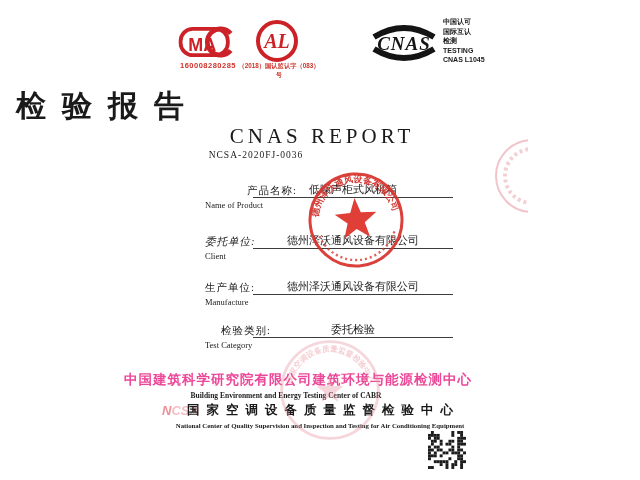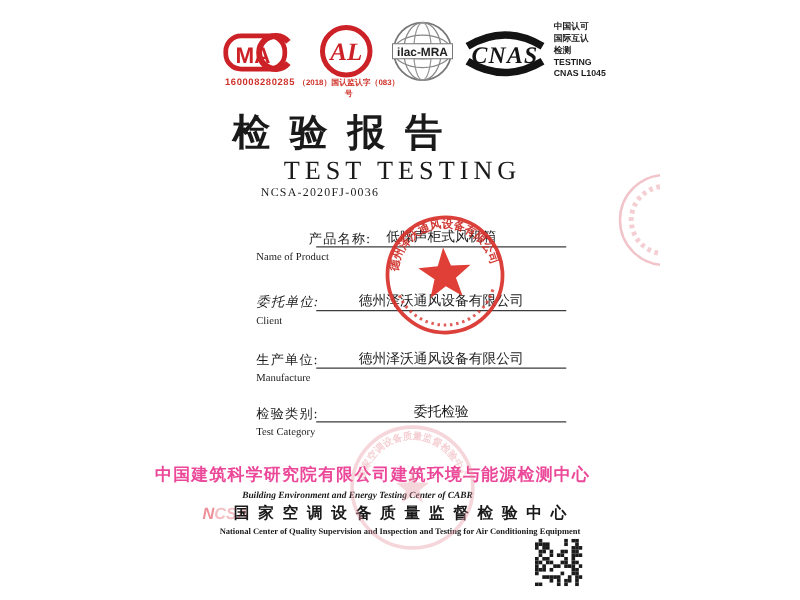--- a/index.html
+++ b/index.html
@@ -13,46 +13,46 @@
               font-family:"Liberation Sans",sans-serif;font-weight:bold;letter-spacing:.5px;}
   .cal-wrap{left:251px;top:18px;width:52px;text-align:center;}
   .cal-caption{left:236px;top:62px;width:86px;text-align:center;color:#cf3129;font-size:6.3px;
                font-family:"Liberation Sans",sans-serif;font-weight:bold;}
   .ilac-wrap{left:313px;top:16px;width:52px;}
   .cnas-wrap{left:366px;top:24px;width:76px;}
   .accred{left:443px;top:17px;width:70px;font-family:"Liberation Sans",sans-serif;
           font-size:7px;font-weight:bold;line-height:9.6px;color:#1a1a1a;}
 
   
-  .title-cn{left:0;top:86px;width:540px;text-align:center;font-size:30px;font-weight:700;
+  .title-cn{left:0;top:86px;width:540px;text-align:left;font-size:30px;font-weight:700;
             letter-spacing:16px;text-indent:16px;color:#1a1a1a;}
   .title-en{left:0;top:124px;width:640px;text-align:center;font-size:21px;font-weight:500;
             letter-spacing:4px;text-indent:4px;color:#1a1a1a;}
   .report-no{left:0;top:150px;width:512px;text-align:center;font-size:9.5px;letter-spacing:1px;color:#1a1a1a;}
 
   
   .flabel-cn{left:205px;font-size:10.5px;letter-spacing:1px;color:#1a1a1a;}
   .flabel-en{left:205px;font-size:8.5px;color:#1a1a1a;}
   .fline{left:253px;width:200px;height:17px;border-bottom:1px solid #3c3c3c;
          display:flex;align-items:flex-end;justify-content:center;font-size:11px;color:#1a1a1a;}
   .r1-cn{top:184px;margin-left:42px;} .r1-en{top:200px;} .r1-line{top:180px;}
   .r2-cn{top:235px;font-style:italic;} .r2-en{top:251px;} .r2-line{top:231px;}
   .r3-cn{top:281px;} .r3-en{top:297px;} .r3-line{top:277px;}
-  .r4-cn{top:324px;} .r4-en{top:340px;} .r4-line{top:320px;}
+  .r4-cn{top:324px;margin-left:16px;} .r4-en{top:340px;} .r4-line{top:320px;}
 
   
   .company-seal{left:301px;top:165px;width:110px;height:110px;opacity:.92;transform:rotate(-4deg);}
   .edge-seal{left:482px;top:138px;width:46px;height:84px;opacity:.55;}
   .center-seal{left:272px;top:332px;width:116px;height:116px;opacity:.38;}
 
   
   .org-cn{left:0;top:371px;width:596px;text-align:center;font-size:13.5px;font-weight:700;
           letter-spacing:1px;color:#ec4899;}
   .org-en{left:0;top:391px;width:572px;text-align:center;font-size:7.5px;font-weight:bold;
-          font-family:"Liberation Serif",serif;color:#1a1a1a;font-style:italic;}
+          font-family:"Liberation Serif",serif;color:#1a1a1a;}
   .ncsa-logo{left:162px;top:403px;font-family:"Liberation Sans",sans-serif;font-size:13px;
              font-weight:bold;font-style:italic;}
   .ncsa-n{color:#ef8f98;} .ncsa-csa{color:#f3bfc4;}
   .center-cn{left:0;top:402px;width:640px;text-align:center;font-size:12.5px;font-weight:700;
              letter-spacing:7px;text-indent:7px;color:#1a1a1a;}
   .center-en{left:0;top:422px;width:640px;text-align:center;font-size:6.8px;font-weight:bold;color:#1a1a1a;}
   .qr{left:428px;top:431px;width:38px;height:38px;}
 </style>
 </head>
 <body>
@@ -69,50 +69,39 @@
   <div class="abs cma-number">160008280285</div>
 
   <div class="abs cal-wrap">
     <svg width="46" height="46" viewBox="0 0 46 46">
       <circle cx="23" cy="23" r="19" fill="none" stroke="#cc2127" stroke-width="4"></circle>
       <text x="23" y="30" font-size="20" font-weight="bold" font-style="italic" fill="#cc2127" text-anchor="middle" font-family="Liberation Serif, serif">AL</text>
     </svg>
   </div>
   <div class="abs cal-caption">（2018）国认监认字（083）号</div>
 
-  <div class="abs ilac-wrap">
-    <svg width="50" height="50" viewBox="0 0 50 50">
-      <circle cx="25" cy="25" r="23" fill="none" stroke="#777" stroke-width="1.4"></circle>
-      <ellipse cx="25" cy="25" rx="15" ry="23" fill="none" stroke="#888" stroke-width="1"></ellipse>
-      <ellipse cx="25" cy="25" rx="7" ry="23" fill="none" stroke="#999" stroke-width="1"></ellipse>
-      <ellipse cx="25" cy="25" rx="23" ry="13" fill="none" stroke="#888" stroke-width="1"></ellipse>
-      <ellipse cx="25" cy="25" rx="23" ry="6" fill="none" stroke="#999" stroke-width="1"></ellipse>
-      <rect x="1" y="19" width="48" height="12" fill="#fdfdfd" stroke="#777" stroke-width=".8"></rect>
-      <text x="25" y="28.5" font-size="9.5" font-weight="bold" fill="#222" text-anchor="middle" font-family="Liberation Sans, sans-serif">ilac-MRA</text>
-    </svg>
-  </div>
 
   <div class="abs cnas-wrap">
     <svg width="76" height="38" viewBox="0 0 76 38">
       <path d="M8 13 Q38 -5 68 13" stroke="#141414" stroke-width="6" fill="none"></path>
       <path d="M8 25 Q38 43 68 25" stroke="#141414" stroke-width="6" fill="none"></path>
       <text x="38" y="26" font-size="19" font-weight="bold" font-style="italic" fill="#141414" text-anchor="middle" letter-spacing="1" font-family="Liberation Serif, serif">CNAS</text>
     </svg>
   </div>
 
   <div class="abs accred">
     <div>中国认可</div>
     <div>国际互认</div>
     <div>检测</div>
     <div>TESTING</div>
     <div>CNAS L1045</div>
   </div>
 
   <div class="abs title-cn">检验报告</div>
-  <div class="abs title-en">TEST TESTING</div>
+  <div class="abs title-en">CNAS REPORT</div>
   <div class="abs report-no">NCSA-2020FJ-0036</div>
 
   <div class="abs flabel-cn r1-cn">产品名称:</div>
   <div class="abs flabel-en r1-en">Name of Product</div>
   <div class="abs fline r1-line">
       <span>低噪声柜式风机箱</span>
     </div>
 
   <div class="abs flabel-cn r2-cn">委托单位:</div>
   <div class="abs flabel-en r2-en">Client</div>

